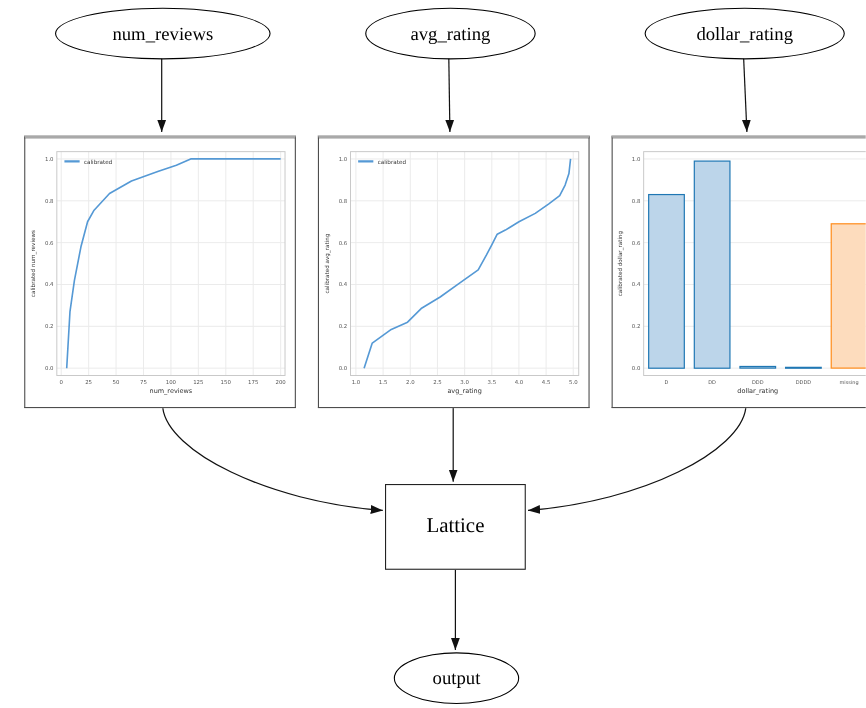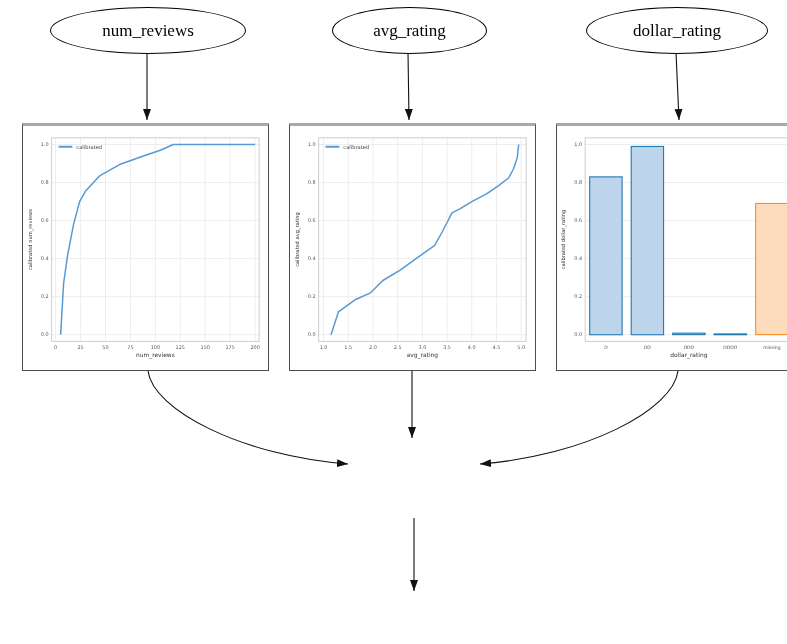--- a/index.html
+++ b/index.html
@@ -149,15 +149,21 @@
         <rect x="158.6" y="210.5" width="32.8" height="0.8" fill="#bcd5ea" stroke="#1f77b4" stroke-width="1.1"></rect>
         <text x="175" y="226" text-anchor="middle" font-size="4.6" fill="#555555">DDDD</text>
         <rect x="200.6" y="78.4" width="32.8" height="132.8" fill="#fddcbd" stroke="#ff8c1a" stroke-width="1.1"></rect>
         <text x="217" y="226" text-anchor="middle" font-size="4.6" fill="#555555">missing</text>
         <rect x="28" y="12" width="210" height="206" fill="none" stroke="#c8c8c8" stroke-width="0.9"></rect>
         <text x="133" y="234" text-anchor="middle" font-size="6" fill="#333">dollar_rating</text>
         <text x="8" y="115" text-anchor="middle" font-size="5.2" fill="#333" transform="rotate(-90 8 115)">calibrated dollar_rating</text>
       </svg>
     </div>
 
+  <div class="box-node" style="left:330px;top:440px;width:128px;height:78px;">
+    <span>Lattice</span>
+  </div>
 
+  <div class="ellipse-node" style="left:338px;top:593px;width:112px;height:45px;">
+    <span>output</span>
+  </div>
 
 </div>
 
 </body></html>

